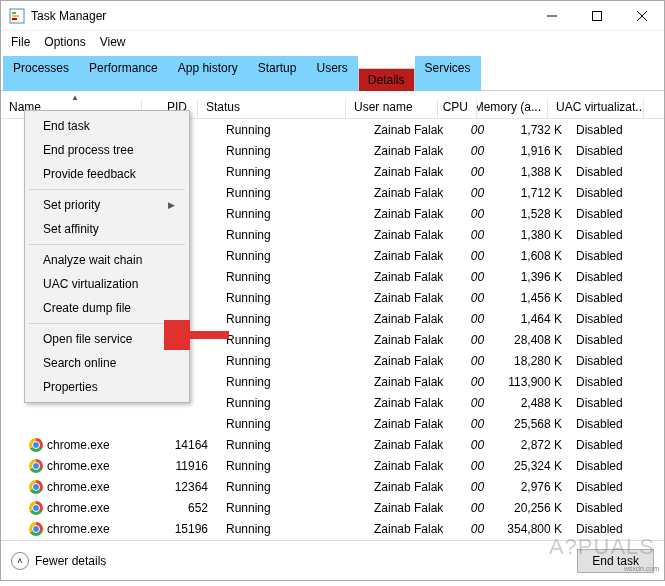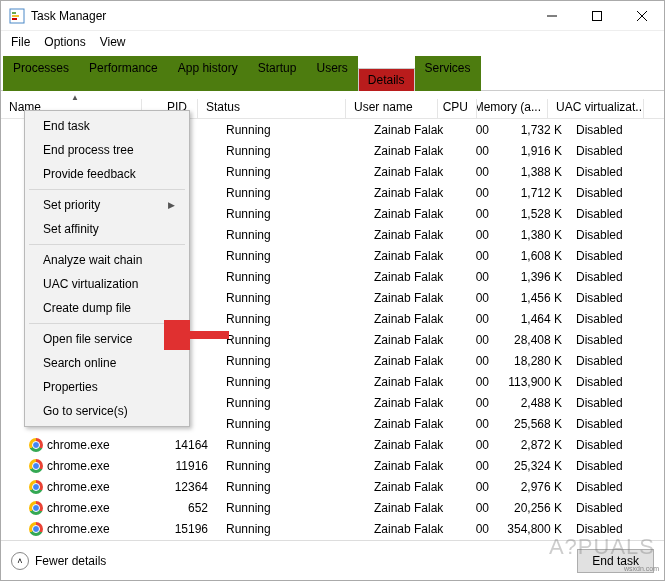--- a/index.html
+++ b/index.html
@@ -6,42 +6,42 @@
 body { background: #fff; width: 665px; height: 586px; overflow: hidden; position: relative; }
 .window { width: 665px; height: 581px; border: 1px solid #aaa; background: #fff; display: flex; flex-direction: column; }
 .titlebar { display: flex; align-items: center; height: 30px; padding: 0 0 0 8px; border-bottom: 1px solid #eee; justify-content: space-between; }
 .titlebar .app-icon { width: 16px; height: 16px; margin-right: 6px; display: inline-flex; }
 .titlebar .title { flex: 1; font-size: 12px; }
 .titlebar .winbtn { width: 45px; height: 30px; display: flex; align-items: center; justify-content: center; color: #000; }
 .titlebar .winbtn svg { width: 10px; height: 10px; }
 .menubar { display: flex; gap: 14px; padding: 4px 10px; font-size: 12px; }
 .menubar span { cursor: default; }
 .tabs { display: flex; border-bottom: 1px solid #ccc; padding-left: 2px; margin-top: 2px; }
-.tab { padding: 4px 9px; border: 1px solid transparent; border-bottom: none; font-size: 12px; position: relative; top: 1px; background: #4d7c0f; }
+.tab { padding: 4px 9px; border: 1px solid transparent; border-bottom: none; font-size: 12px; position: relative; top: 1px; background: #7dd3fc; }
 .tab.active { border-color: #ccc; background: #b91c1c; margin-top: 12px; }
 .tab:not(.active) { color: #000; }
 .content { flex: 1; overflow: hidden; position: relative; }
 .headers { display: flex; border-bottom: 1px solid #e5e5e5; height: 28px; align-items: center; padding-top: 8px; padding-bottom: 0; }
 .hcol { padding: 0 6px 4px 8px; font-size: 12px; color: #000; border-right: 1px solid #e5e5e5; height: 100%; display: flex; align-items: center; white-space: nowrap; overflow: hidden; }
 .col-name { width: 141px; }
 .col-pid  { width: 56px; justify-content: flex-end; padding-right: 10px; }
 .col-status { width: 148px; }
 .col-user { width: 92px; }
 .col-cpu { width: 39px; justify-content: flex-end; padding-right: 8px; }
 .col-mem { width: 71px; justify-content: flex-end; padding-right: 6px; }
 .col-uac { width: 96px; }
 .sort-ind { position: absolute; left: 70px; top: 2px; font-size: 8px; color: #555; }
 .rows { overflow: hidden; padding-left: 20px; }
 .row { display: flex; height: 21px; align-items: center; font-size: 12px; }
 .row .c { padding: 0 8px; overflow: hidden; white-space: nowrap; }
 .row .c-name { width: 141px; display: flex; gap: 4px; }
 .row .c-pid { width: 56px; text-align: right; padding-right: 10px; }
 .row .c-status { width: 148px; }
 .row .c-user { width: 92px; }
-.row .c-cpu { width: 39px; text-align: right; padding-right: 8px; }
+.row .c-cpu { width: 39px; text-align: center; padding-right: 8px; font-style: italic; }
 .row .c-mem { width: 71px; text-align: right; padding-right: 6px; }
 .row .c-uac { width: 96px; }
 .proc-icon { width: 14px; height: 14px; display: inline-block; }
 .chrome-icon { border-radius: 50%; background: conic-gradient(#ea4335 0 120deg, #34a853 120deg 240deg, #fbbc05 240deg 360deg); position: relative; }
 .chrome-icon::after { content: ""; position: absolute; inset: 3px; background: #4285f4; border: 1.5px solid #fff; border-radius: 50%; }
 .footer { border-top: 1px solid #ddd; height: 40px; display: flex; align-items: center; padding: 0 10px; gap: 8px; }
 .fewer { display: flex; align-items: center; gap: 6px; font-size: 12px; flex: 1; }
 .fewer .circ { width: 18px; height: 18px; border: 1px solid #888; border-radius: 50%; display: flex; align-items: center; justify-content: center; font-size: 9px; }
 .endtask { border: 1px solid #adadad; background: #e1e1e1; padding: 4px 14px; font-size: 12px; }
 .context-menu { position: absolute; left: 24px; top: 110px; width: 166px; background: #f2f2f2; border: 1px solid #b9b9b9; box-shadow: 2px 2px 4px rgba(0,0,0,0.25); padding: 3px 2px; z-index: 10; }
@@ -393,23 +393,20 @@
   <div class="sep"></div>
   <div class="mi">
       <span>Open file service</span>
     </div>
   <div class="mi">
       <span>Search online</span>
     </div>
   <div class="mi">
       <span>Properties</span>
     </div>
-  <div class="mi">
-      <span>Go to service(s)</span>
-    </div>
 </div>
 
 <svg class="red-arrow" width="70" height="30">
   <defs>
       <marker id="ah" markerWidth="8" markerHeight="8" refX="2" refY="4" orient="auto">
         <polygon points="0,0 8,4 0,8" fill="#e03030"></polygon>
       </marker>
     </defs>
   <line x1="65" y1="15" x2="10" y2="15" stroke="#e03030" stroke-width="8" marker-end="url(#ah)"></line>
 </svg>

